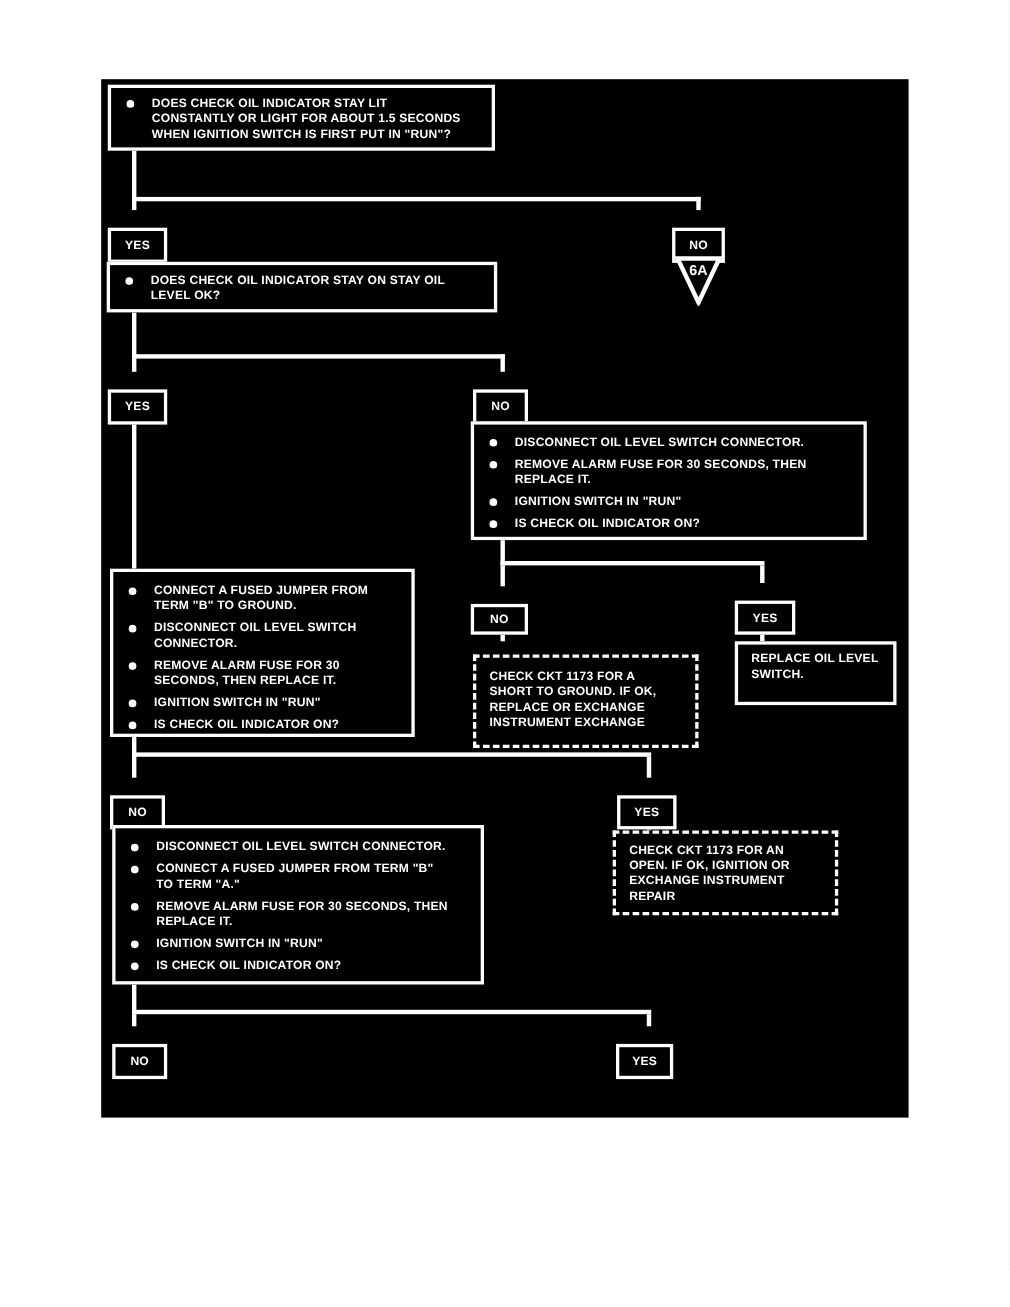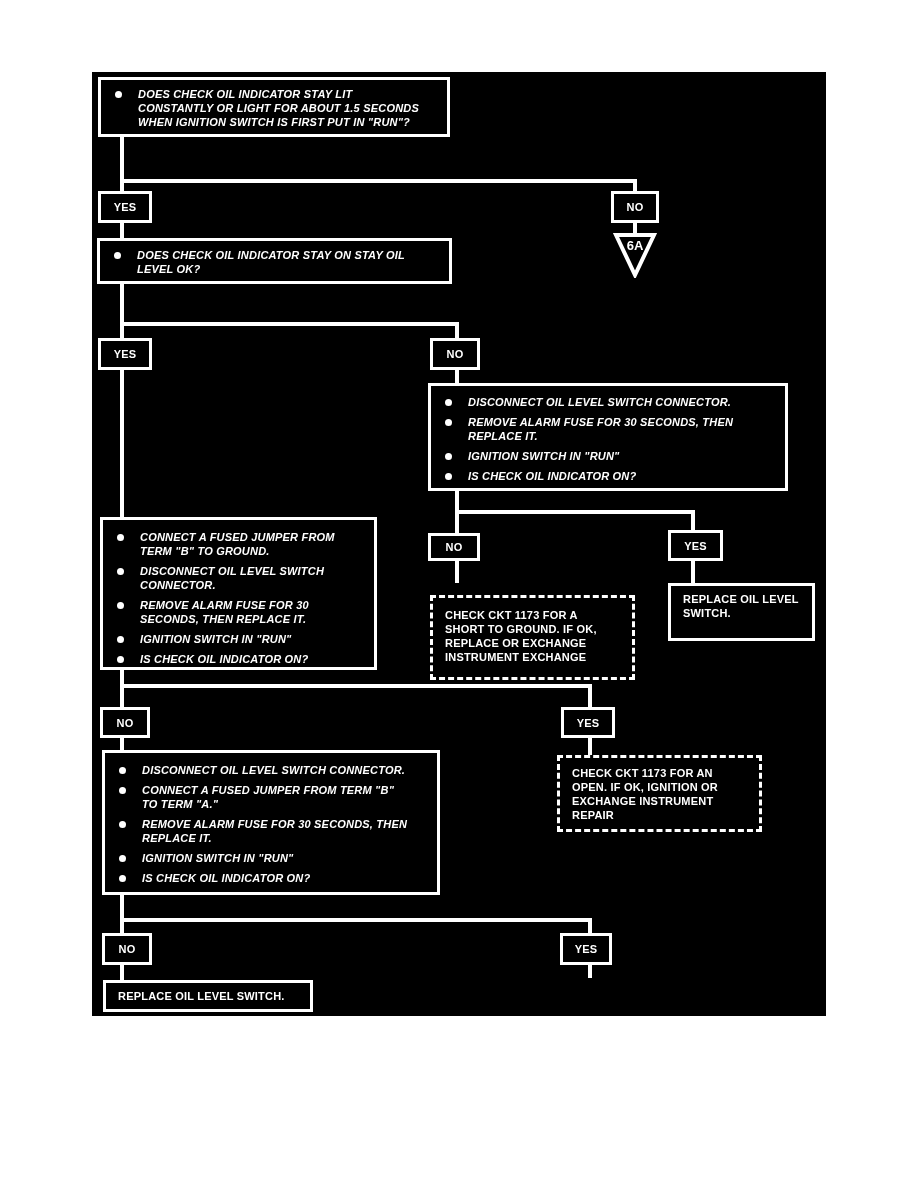--- a/index.html
+++ b/index.html
@@ -2,24 +2,24 @@
 <html><head>
 <meta charset="utf-8">
 <style>
   html,body{margin:0;padding:0;background:#e8e8e8;}
   .page{position:relative;width:918px;height:1188px;background:#ffffff;
         font-family:"Liberation Sans",sans-serif;overflow:hidden;}
   .canvas{position:absolute;left:92px;top:72px;width:734px;height:944px;background:#000;}
   .node,.lbl,.dashed,.action{position:absolute;box-sizing:border-box;background:#000;color:#fff;
         border:3px solid #fff;font-weight:bold;font-size:11px;letter-spacing:.2px;}
   .dashed{border-style:dashed;}
-  .lbl{display:flex;align-items:center;justify-content:center;}
+  .lbl{display:flex;align-items:center;justify-content:center;margin-top:16px;}
   .vline,.hline{position:absolute;background:#fff;}
   .bullets{padding:7px 4px 6px 14px;}
-  .bi{display:flex;align-items:flex-start;margin-bottom:6px;font-style:italic;}
+  .bi{display:flex;align-items:flex-start;margin-bottom:6px;}
   .bi:last-child{margin-bottom:0;}
   .blt{flex:0 0 7px;width:7px;height:7px;border-radius:50%;background:#fff;margin:4px 16px 0 0;}
   .btx{flex:1;}
   .ln{display:block;line-height:14px;white-space:nowrap;}
   .action{display:flex;align-items:center;padding:4px 6px 4px 12px;}
   .dashed{padding:10px 6px 6px 12px;}
   .tri{position:absolute;}
 </style>
 </head>
 <body>
@@ -215,21 +215,16 @@
           <span class="ln">CHECK CKT 1173 FOR AN</span>
           <span class="ln">OPEN.  IF OK, IGNITION OR</span>
           <span class="ln">EXCHANGE INSTRUMENT</span>
           <span class="ln">REPAIR</span>
         </div>
     </div>
 
     <div class="lbl" style="left:10px;top:861px;width:50px;height:32px;">NO</div>
     <div class="lbl" style="left:468px;top:861px;width:52px;height:32px;">YES</div>
 
-    <div class="action" style="left:11px;top:908px;width:210px;height:32px;">
-      <div class="btx">
-          <span class="ln">REPLACE OIL LEVEL SWITCH.</span>
-        </div>
-    </div>
 
 
   </div>
 </div>
 
 </body></html>

